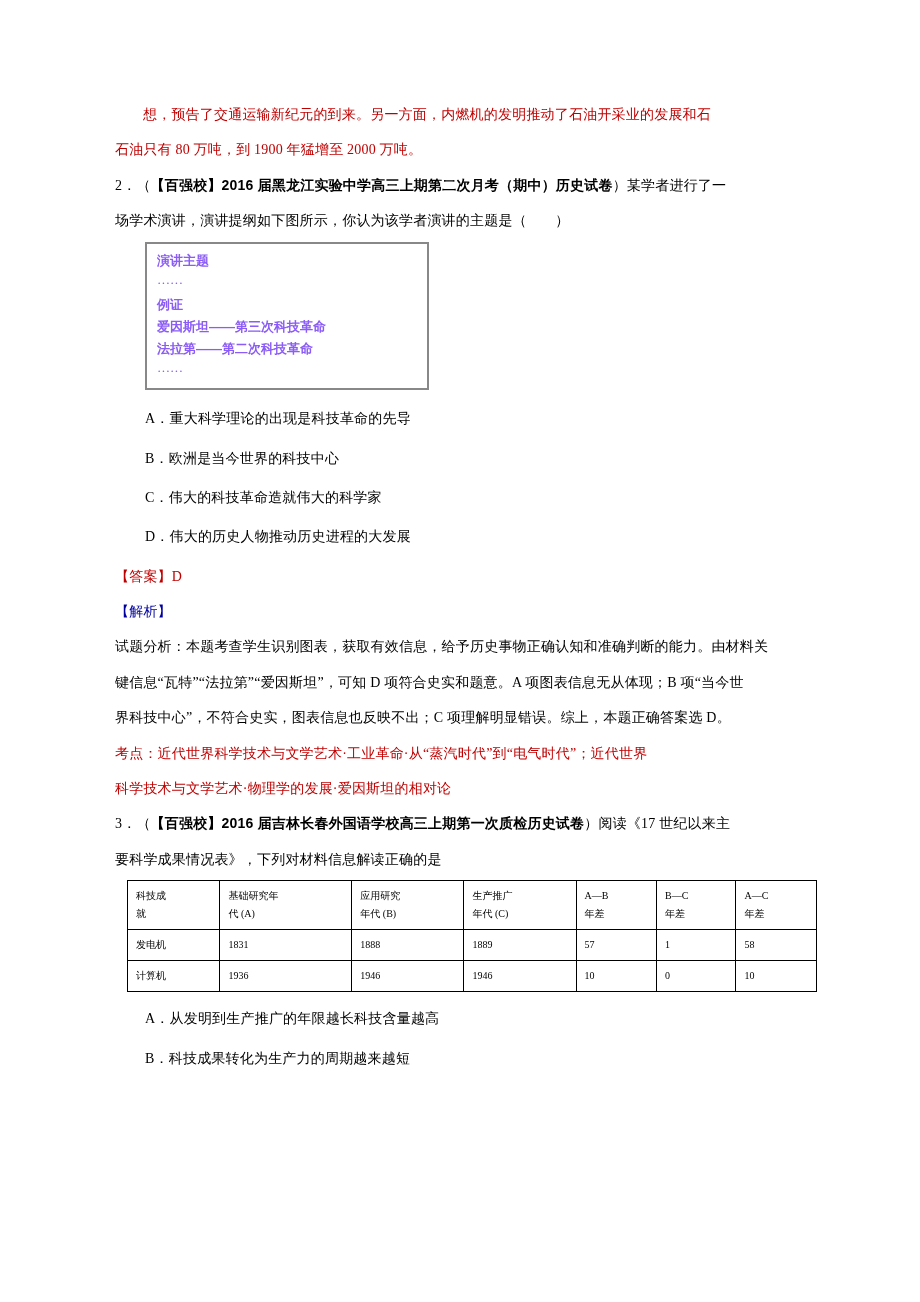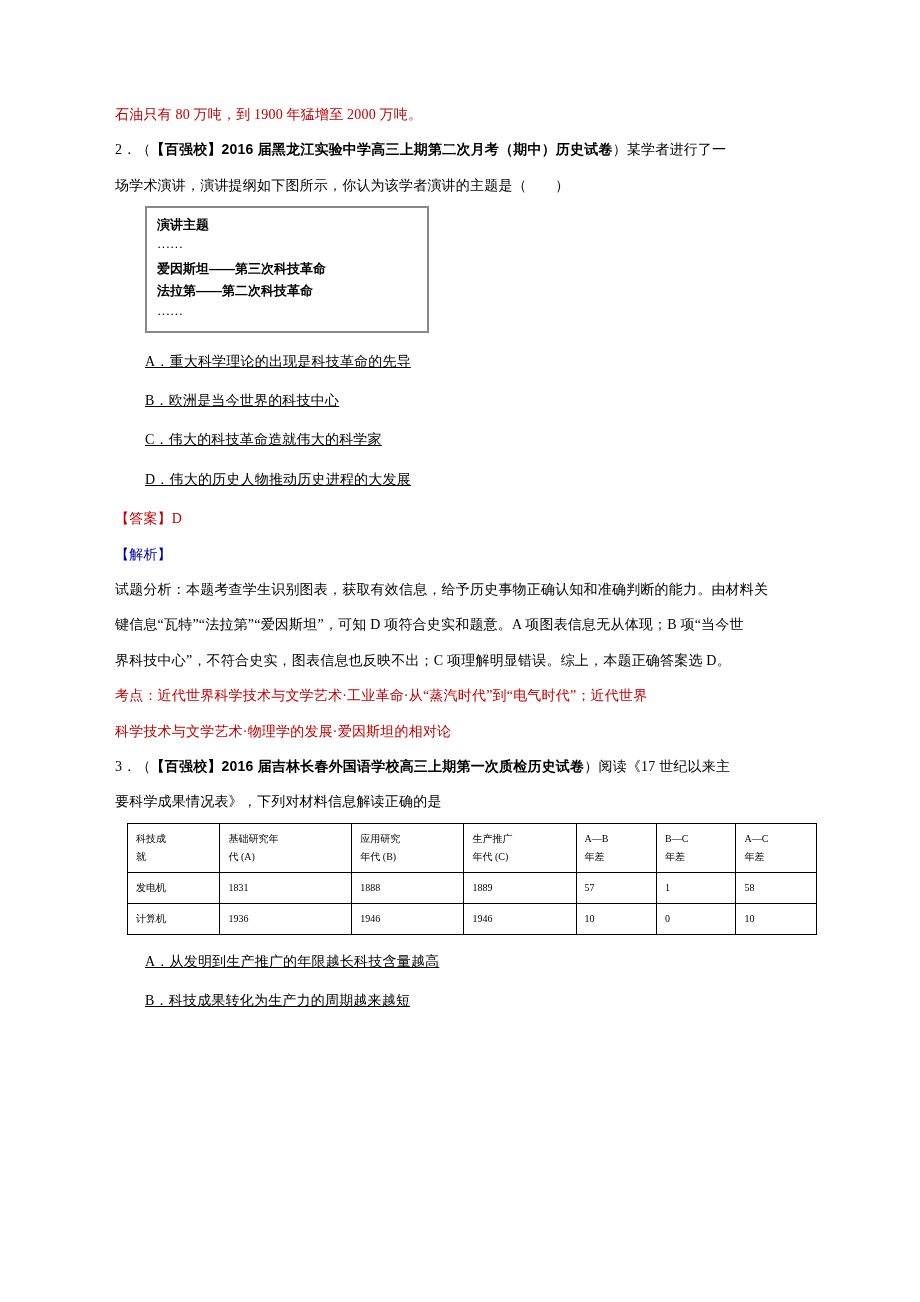--- a/index.html
+++ b/index.html
@@ -1,42 +1,44 @@
 <!DOCTYPE html>
 <html><head>
   <meta charset="utf-8">
   <style>
     body { margin: 0; padding: 100px 115px 40px 115px; font-family: SimSun, "宋体", serif; font-size: 14px; line-height: 2.1; color: #000; background: #fff; width: 920px; box-sizing: border-box; }
     .red { color: #c00000; }
     .blue { color: #0000a0; }
     .p { margin: 0 0 6px 0; text-indent: 2em; letter-spacing: 0.2px; }
     .p-noindent { margin: 0 0 6px 0; text-indent: 0; letter-spacing: 0.2px; }
     .bold { font-weight: bold; }
-    .outline-box { border: 2px solid #888; width: 260px; padding: 6px 10px; margin: 6px 0 14px 30px; font-size: 13px; line-height: 1.7; color: #000000; }
-    .opt { margin: 0 0 10px 30px; letter-spacing: 0.2px; text-decoration: underline; }
+    .outline-box { border: 2px solid #888; width: 260px; padding: 6px 10px; margin: 6px 0 14px 30px; font-size: 13px; line-height: 1.7; color: #8b5cf6; }
+    .opt { margin: 0 0 10px 30px; letter-spacing: 0.2px; }
     table { border-collapse: collapse; width: 100%; margin: 4px 0 12px 12px; font-size: 10px; }
     table td { border: 1px solid #000; padding: 6px 8px; vertical-align: top; line-height: 1.8; }
     .q-head { font-family: SimHei, "黑体", sans-serif; font-weight: bold; }
     .hei { font-family: SimHei, "黑体", sans-serif; }
   </style>
 </head>
 <body>
 
 <div>
+  <p class="p red">想，预告了交通运输新纪元的到来。另一方面，内燃机的发明推动了石油开采业的发展和石</p>
   <p class="p-noindent red">石油只有 80 万吨，到 1900 年猛增至 2000 万吨。</p>
 </div>
 
 <p class="p-noindent">
   <span>2．（</span><span class="q-head">【百强校】2016 届黑龙江实验中学高三上期第二次月考（期中）历史试卷</span><span>）某学者进行了一</span>
 </p>
 <p class="p-noindent">场学术演讲，演讲提纲如下图所示，你认为该学者演讲的主题是（　　）</p>
 
 <div class="outline-box">
   <div class="bold hei">演讲主题</div>
   <div>······</div>
+  <div class="bold hei">例证</div>
   <div class="bold hei">爱因斯坦——第三次科技革命</div>
   <div class="bold hei">法拉第——第二次科技革命</div>
   <div>······</div>
 </div>
 
 <p class="opt">A．重大科学理论的出现是科技革命的先导</p>
 <p class="opt">B．欧洲是当今世界的科技中心</p>
 <p class="opt">C．伟大的科技革命造就伟大的科学家</p>
 <p class="opt">D．伟大的历史人物推动历史进程的大发展</p>
 

